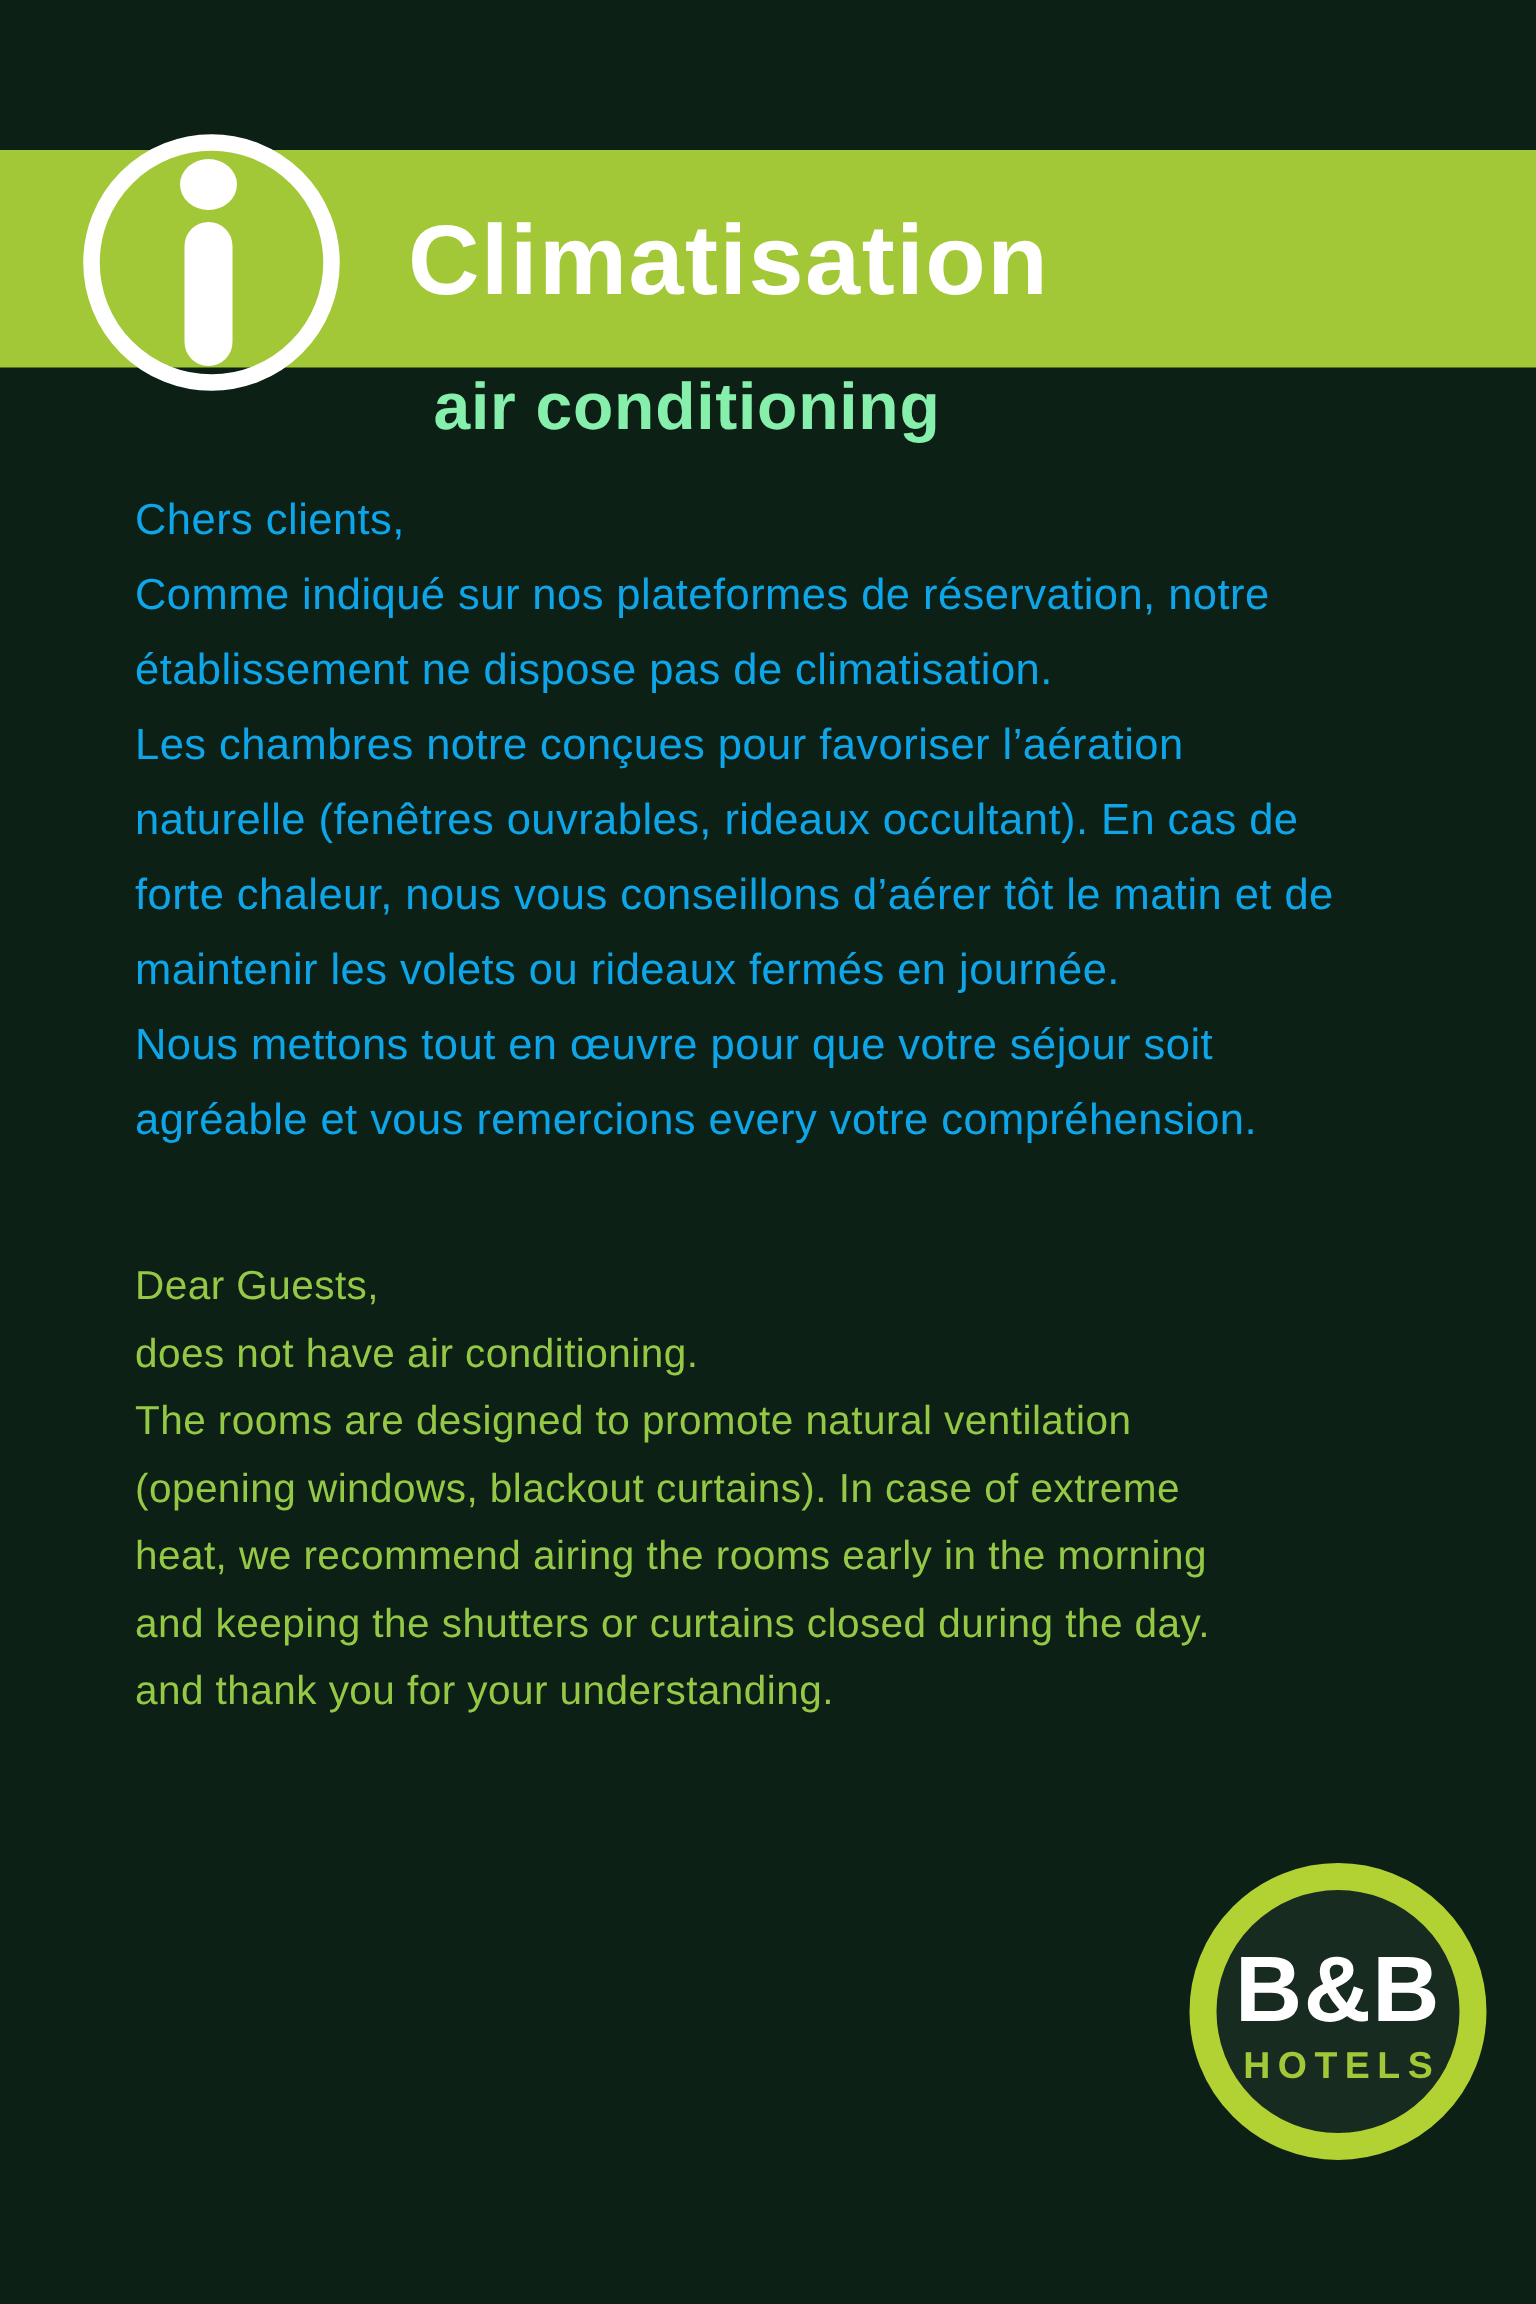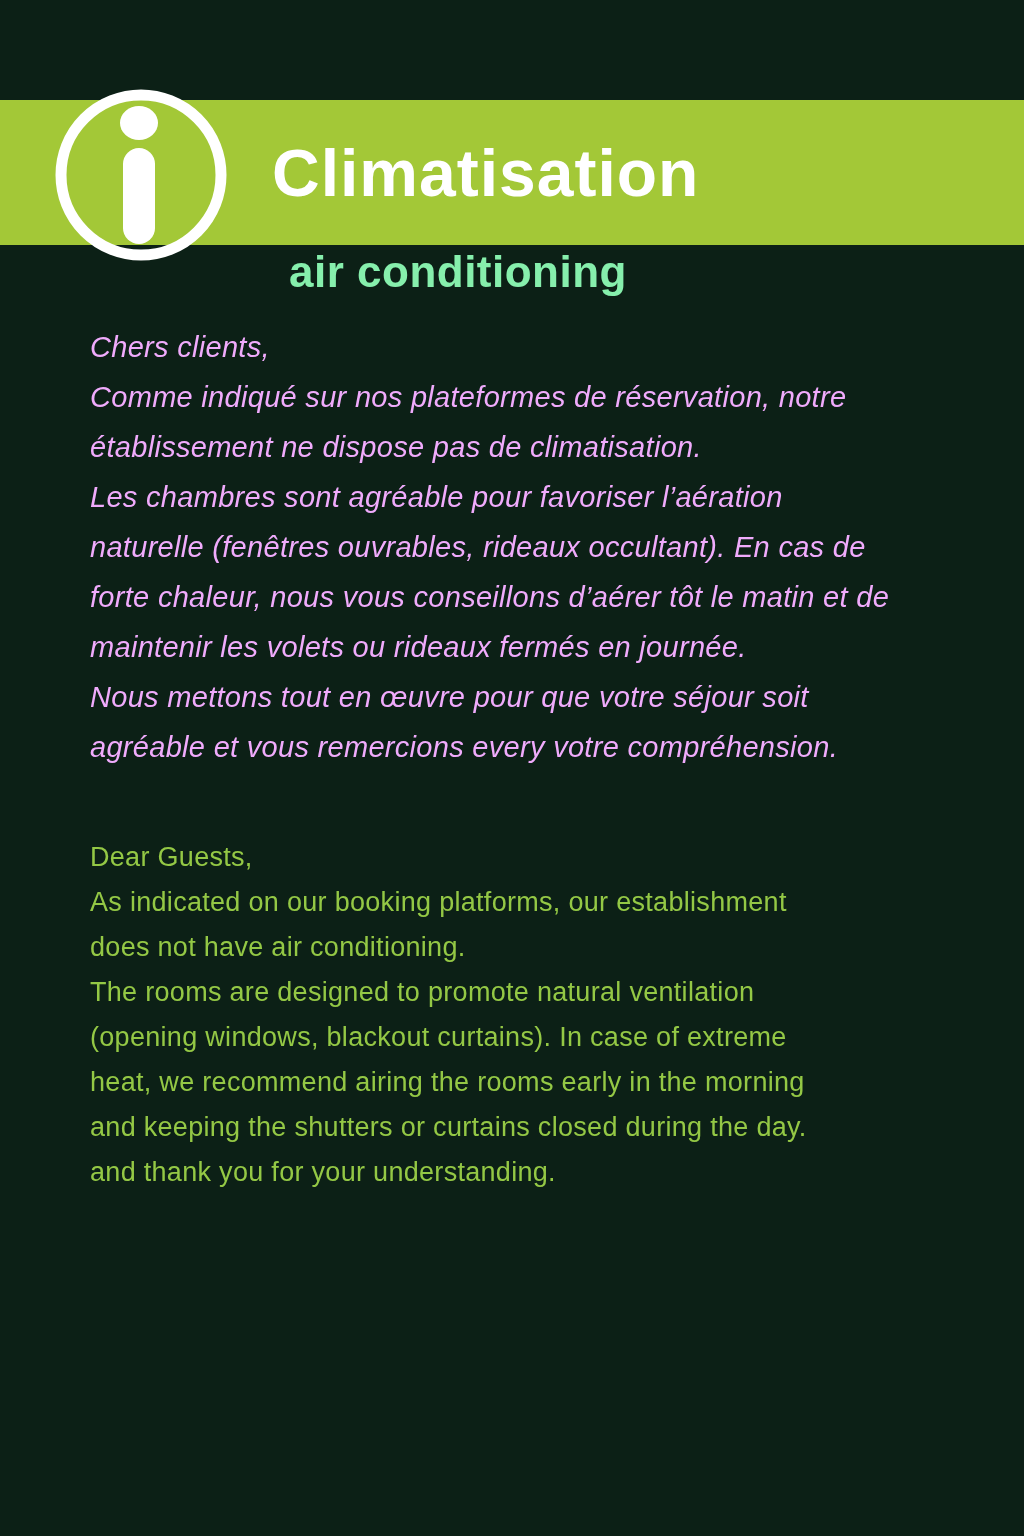--- a/index.html
+++ b/index.html
@@ -42,25 +42,24 @@
     color: #86efac;
     font-size: 44px;
     font-weight: 700;
     letter-spacing: 0.5px;
     white-space: nowrap;
   }
   .french-block {
     position: absolute;
     left: 90px; top: 322px;
     width: 930px;
-    color: #f0abfc;
+    color: #0ea5e9;
     font-size: 29px;
     font-weight: 400;
     letter-spacing: 0.3px;
-    font-style: italic;
   }
   .french-block .line { height: 50px; line-height: 50px; white-space: nowrap; }
   .english-block {
     position: absolute;
     left: 90px; top: 800px;
     width: 930px;
     color: #94c845;
     font-size: 27px;
     font-weight: 400;
     letter-spacing: 0.3px;
@@ -113,33 +112,36 @@
   </div>
 
   <div class="header-title">Climatisation</div>
 
   <div class="header-subtitle">air conditioning</div>
 
   <div class="french-block">
     <div class="line">Chers clients,</div>
     <div class="line">Comme indiqué sur nos plateformes de réservation, notre</div>
     <div class="line">établissement ne dispose pas de climatisation.</div>
-    <div class="line">Les chambres sont agréable pour favoriser l’aération</div>
+    <div class="line">Les chambres notre conçues pour favoriser l’aération</div>
     <div class="line">naturelle (fenêtres ouvrables, rideaux occultant). En cas de</div>
     <div class="line">forte chaleur, nous vous conseillons d’aérer tôt le matin et de</div>
     <div class="line">maintenir les volets ou rideaux fermés en journée.</div>
     <div class="line">Nous mettons tout en œuvre pour que votre séjour soit</div>
     <div class="line">agréable et vous remercions every votre compréhension.</div>
   </div>
 
   <div class="english-block">
     <div class="line">Dear Guests,</div>
-    <div class="line">As indicated on our booking platforms, our establishment</div>
     <div class="line">does not have air conditioning.</div>
     <div class="line">The rooms are designed to promote natural ventilation</div>
     <div class="line">(opening windows, blackout curtains). In case of extreme</div>
     <div class="line">heat, we recommend airing the rooms early in the morning</div>
     <div class="line">and keeping the shutters or curtains closed during the day.</div>
     <div class="line">and thank you for your understanding.</div>
   </div>
 
+  <div class="brand-logo">
+    <div class="brand-main">B&amp;B</div>
+    <div class="brand-sub">HOTELS</div>
+  </div>
 
 </div>
 
 </body></html>

